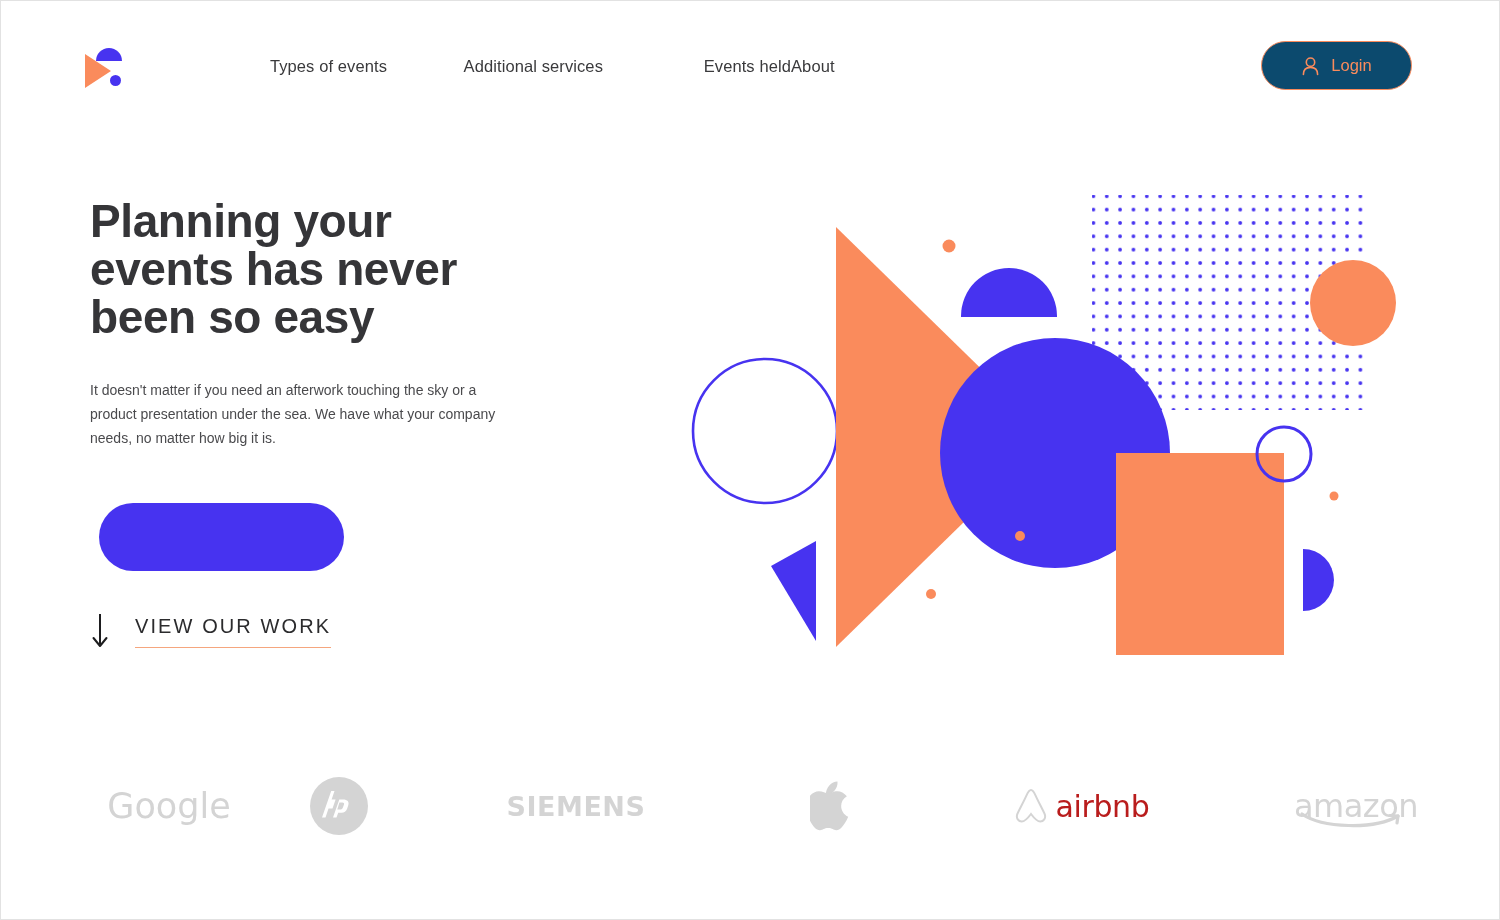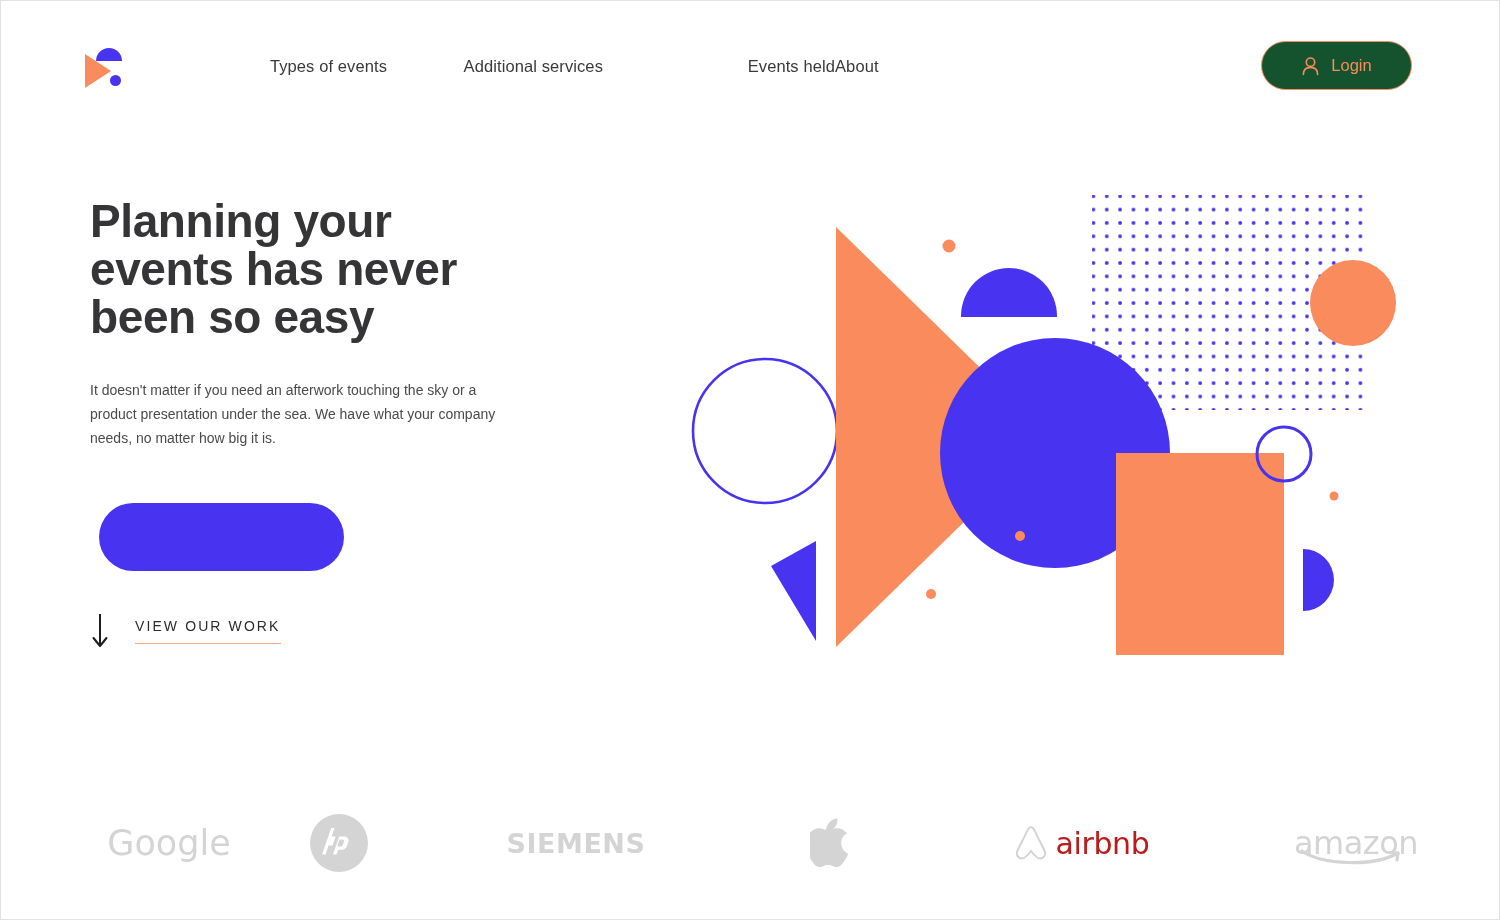--- a/index.html
+++ b/index.html
@@ -75,31 +75,31 @@
   .nav-link {
     font-size: 16.5px;
     color: #3a3a3c;
     text-decoration: none;
     letter-spacing: 0.1px;
     white-space: nowrap;
     text-align: right;
   }
   .nav-link:nth-child(1) { width: 194px; }
   .nav-link:nth-child(2) { width: 216px; }
-  .nav-link:nth-child(3) { width: 188px; margin-left: 44px; }
+  .nav-link:nth-child(3) { width: 188px; }
 
   .login-btn {
     position: absolute;
     right: 89px;
     top: 10px;
     width: 151px;
     height: 49px;
     border: 1.6px solid #FA8B5C;
     border-radius: 26px;
-    background: #14532d;
+    background: #0c4a6e;
     display: flex;
     align-items: center;
     justify-content: center;
     gap: 11px;
     cursor: pointer;
   }
   .login-label {
     font-size: 16.5px;
     color: #FA8B5C;
   }
@@ -163,21 +163,21 @@
     align-items: center;
     margin-top: 42px;
     margin-left: 1px;
     gap: 26px;
     width: 300px;
     cursor: pointer;
     text-decoration: none;
   }
   .arrow-down { display: block; }
   .viewwork-label {
-    font-size: 14px;
+    font-size: 20px;
     letter-spacing: 2.1px;
     color: #2b2b2d;
     font-weight: 500;
     border-bottom: 1.6px solid #F5A67E;
     padding-bottom: 9px;
   }
 
   
   .hero-art {
     position: absolute;
@@ -185,21 +185,21 @@
     top: 180px;
     width: 720px;
     height: 500px;
   }
   .hero-art svg { display: block; }
 
   
   .brands {
     position: absolute;
     left: 0;
-    top: 802px;
+    top: 765px;
     width: 1500px;
     height: 80px;
   }
   .brand {
     position: absolute;
     top: 0;
     height: 80px;
     display: flex;
     align-items: center;
     justify-content: center;

